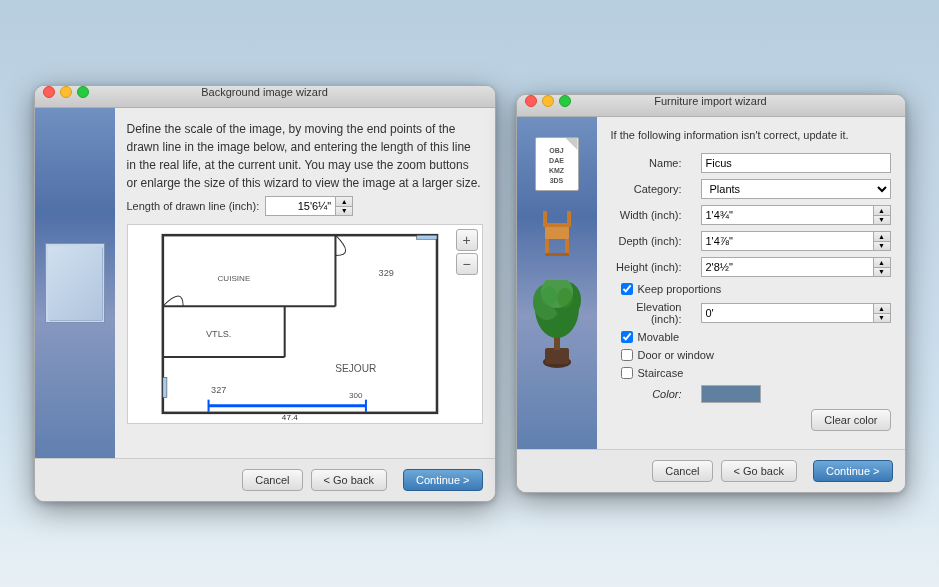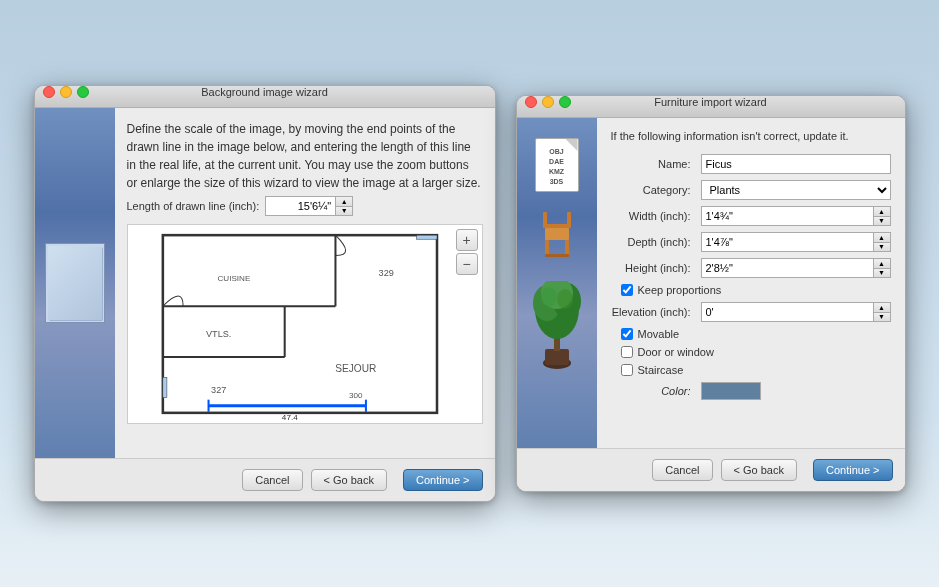--- a/index.html
+++ b/index.html
@@ -302,21 +302,21 @@
       display: flex;
       align-items: center;
       margin-bottom: 6px;
     }
 
     .form-label {
       width: 90px;
       font-size: 11px;
       color: #333;
       text-align: right;
-      padding-right: 10px;
+      padding-right: 19px;
     }
 
     .form-input {
       height: 20px;
       border: 1px solid #aaa;
       background: white;
       font-size: 11px;
       padding: 0 4px;
       flex: 1;
     }
@@ -605,20 +605,23 @@
         <div class="checkbox-row">
           <input type="checkbox" id="staircase" style="">
           <label class="checkbox-label" for="staircase">Staircase</label>
         </div>
 
         <div class="form-row color-row">
           <span class="form-label">Color:</span>
           <div class="color-swatch"></div>
         </div>
 
+        <div class="clear-color-row">
+          <button class="btn">Clear color</button>
+        </div>
       </div>
     </div>
 
     <div class="dialog-footer">
       <button class="btn">Cancel</button>
       <button class="btn">&lt; Go back</button>
       <button class="btn btn-primary">Continue &gt;</button>
     </div>
   </div>
 </div>

